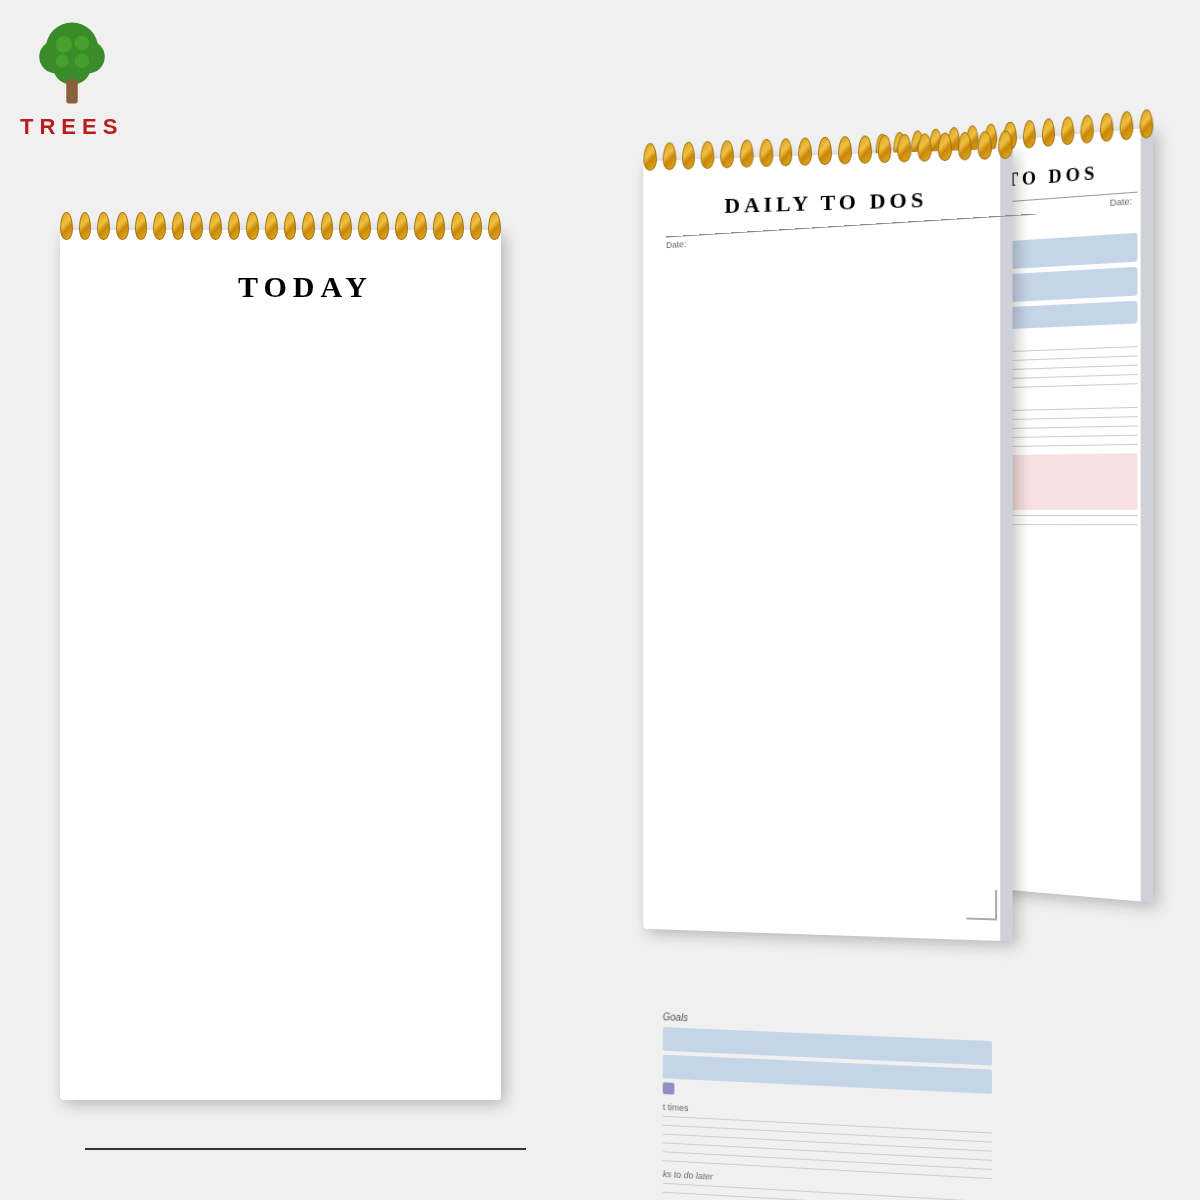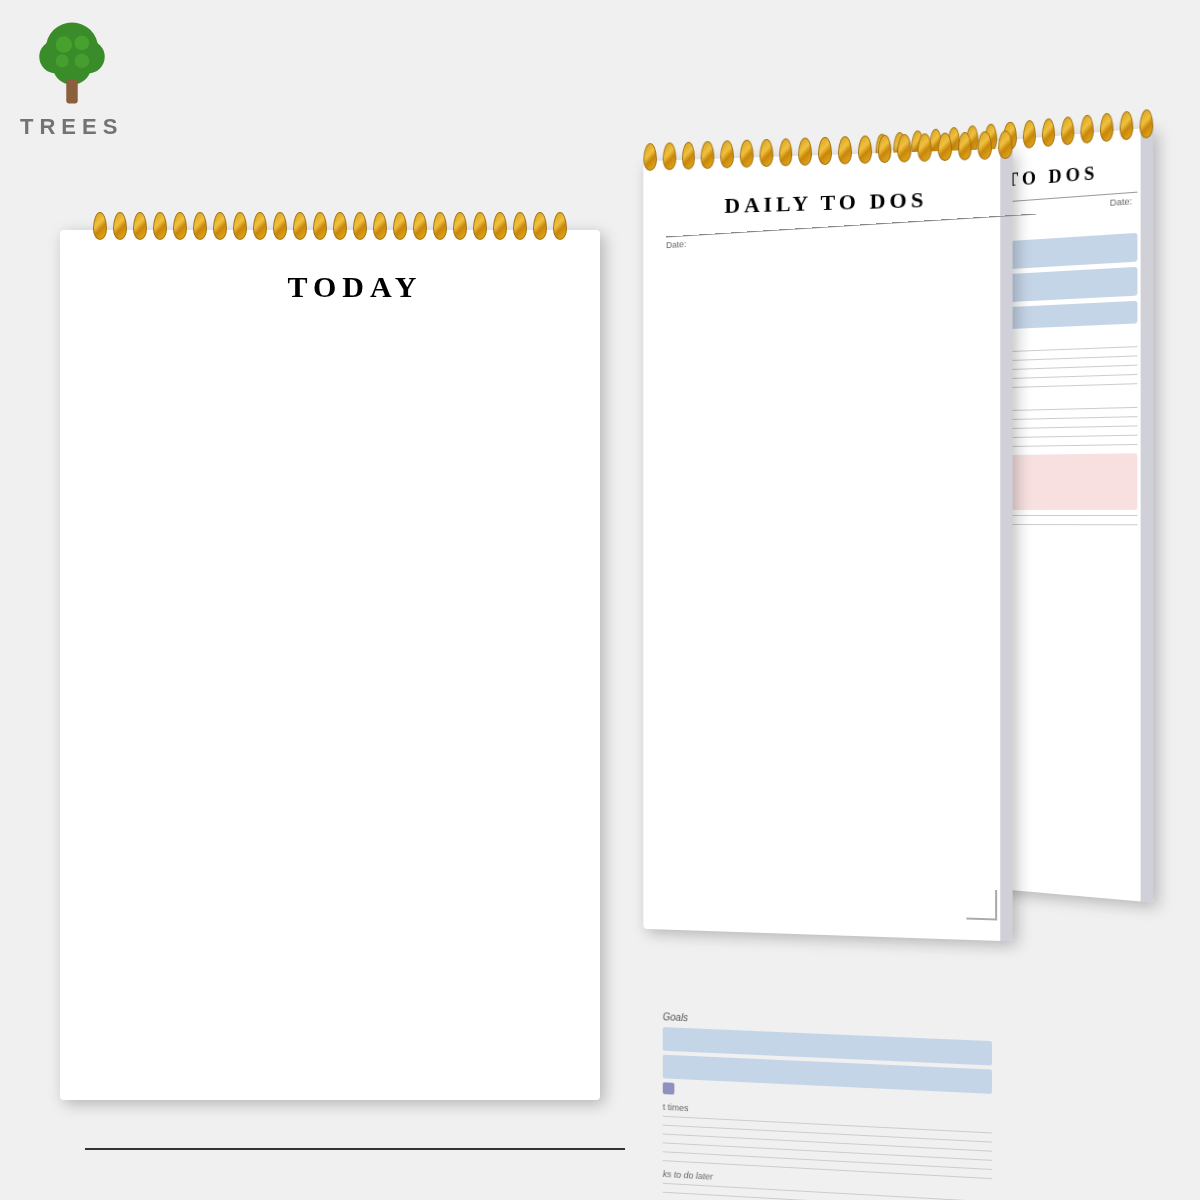--- a/index.html
+++ b/index.html
@@ -29,21 +29,21 @@
       gap: 4px;
     }
     .logo-tree {
       width: 90px;
       height: 90px;
     }
     .logo-text {
       font-size: 22px;
       font-weight: bold;
       letter-spacing: 6px;
-      color: #737373;
+      color: #b91c1c;
     }
 
     
     .notebook {
       position: absolute;
       background: white;
       border-radius: 4px;
       box-shadow: 4px 4px 15px rgba(0,0,0,0.25);
     }
 
@@ -193,21 +193,21 @@
       bottom: 20px;
       right: 15px;
       width: 30px;
       height: 30px;
       border-bottom: 2px solid #aaa;
       border-right: 2px solid #aaa;
     }
 
     
     .nb1 {
-      width: 540px;
+      width: 441px;
       height: 870px;
       top: 230px;
       left: 60px;
       z-index: 3;
     }
     .nb1 .nb-content {
       padding: 40px 25px 15px;
     }
     .nb1 .nb-title {
       font-size: 30px;

